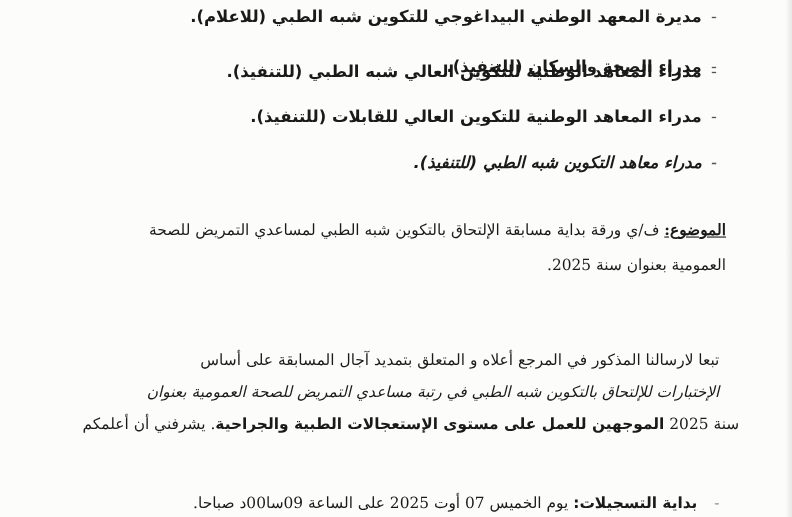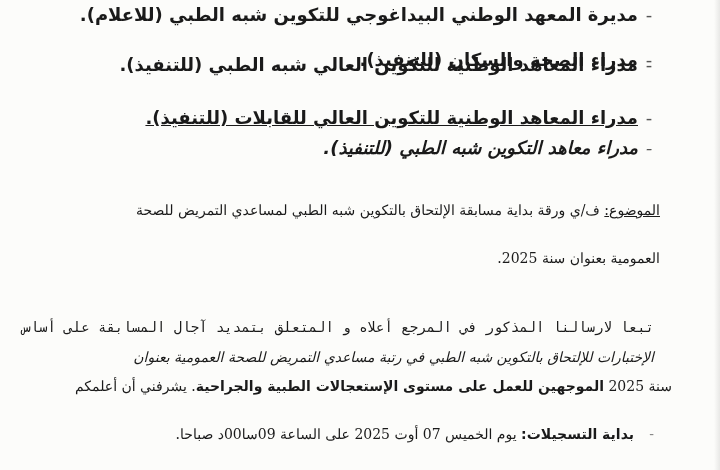--- a/index.html
+++ b/index.html
@@ -11,54 +11,54 @@
     position:relative;
   }
   .page { position:absolute; inset:0; direction:rtl; }
   .right-edge {
     position:absolute; top:0; right:0; width:6px; height:470px;
     background:linear-gradient(to left,#e8e8e6,#fcfcfa);
   }
   .list { position:absolute; right:60px; top:0; width:520px; }
   .li {
     position:absolute; right:0; white-space:nowrap;
-    font-size:18px; font-weight:bold; line-height:20px;
+    font-size:15px; font-weight:bold; line-height:20px;
   }
   .li .dash { display:inline-block; width:22px; text-align:center; font-weight:normal; color:#555; }
   .para {
     position:absolute; right:60px; width:600px;
     font-family:"DejaVu Serif", serif; font-size:14px; line-height:20px;
     white-space:nowrap;
   }
-  .lbl { font-weight:normal; text-decoration:underline; }
+  .lbl { font-weight:bold; text-decoration:underline; }
   .b { font-weight:bold; font-family:"DejaVu Sans", sans-serif; font-size:14px; }
 </style>
 </head>
 <body>
 
 <div class="page">
   <div class="right-edge"></div>
 
   <div class="list">
     <div class="li" style="top:5px;"><span class="dash">-</span><span>مديرة المعهد الوطني البيداغوجي للتكوين شبه الطبي (للاعلام).</span></div>
     <div class="li" style="top:50px;"><span class="dash">-</span><span>مدراء الصحة والسكان (للتنفيذ).</span></div>
     <div class="li" style="top:55px;"><span class="dash">-</span><span>مدراء المعاهد الوطنية للتكوين العالي شبه الطبي (للتنفيذ).</span></div>
-    <div class="li" style="top:108px;text-decoration:underline;"><span class="dash">-</span><span>مدراء المعاهد الوطنية للتكوين العالي للقابلات (للتنفيذ).</span></div>
+    <div class="li" style="top:96px;"><span class="dash">-</span><span>مدراء المعاهد الوطنية للتكوين العالي للقابلات (للتنفيذ).</span></div>
     <div class="li" style="top:138px;font-style:italic;"><span class="dash">-</span><span>مدراء معاهد التكوين شبه الطبي (للتنفيذ).</span></div>
   </div>
 
   <div class="para" style="top:200px;">
     <span class="lbl">الموضوع:</span><span> ف/ي ورقة بداية مسابقة الإلتحاق بالتكوين شبه الطبي لمساعدي التمريض للصحة</span>
   </div>
-  <div class="para" style="top:248px;">
+  <div class="para" style="top:231px;">
     <span>العمومية بعنوان سنة 2025.</span>
   </div>
 
-  <div class="para" style="top:318px; right:66px;font-family:Liberation Mono, monospace;"><span>تبعا لارسالنا المذكور في المرجع أعلاه و المتعلق بتمديد آجال المسابقة على أساس</span></div>
+  <div class="para" style="top:318px; right:66px;"><span>تبعا لارسالنا المذكور في المرجع أعلاه و المتعلق بتمديد آجال المسابقة على أساس</span></div>
   <div class="para" style="top:347px; right:66px;font-style:italic;"><span>الإختبارات للإلتحاق بالتكوين شبه الطبي في رتبة مساعدي التمريض للصحة العمومية بعنوان</span></div>
   <div class="para" style="top:376px; right:48px;">
     <span>سنة 2025 </span><span class="b">الموجهين للعمل على مستوى الإستعجالات الطبية والجراحية</span><span>. يشرفني أن أعلمكم</span>
   </div>
 
-  <div class="para" style="top:424px; right:66px;">
+  <div class="para" style="top:448px; right:66px;">
     <span class="dash" style="display:inline-block;width:20px;color:#888;">-</span><span class="b">بداية التسجيلات:</span><span> يوم الخميس 07 أوت 2025 على الساعة 09سا00د صباحا.</span>
   </div>
 </div>
 
 </body></html>

